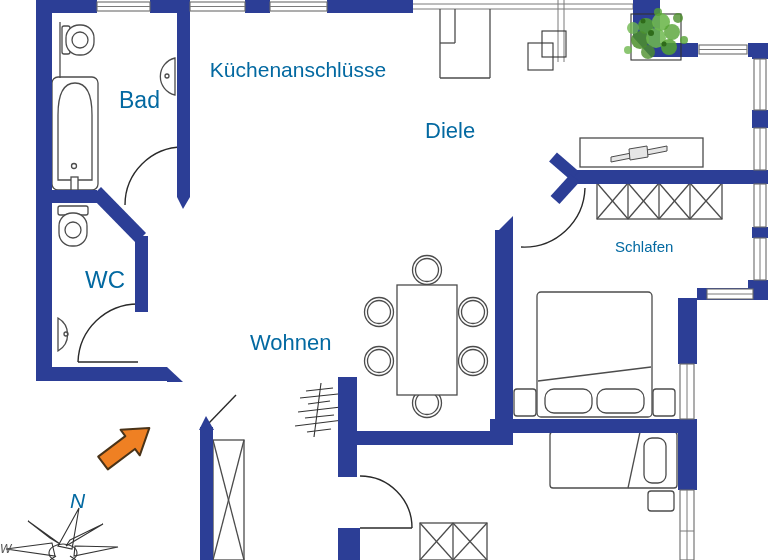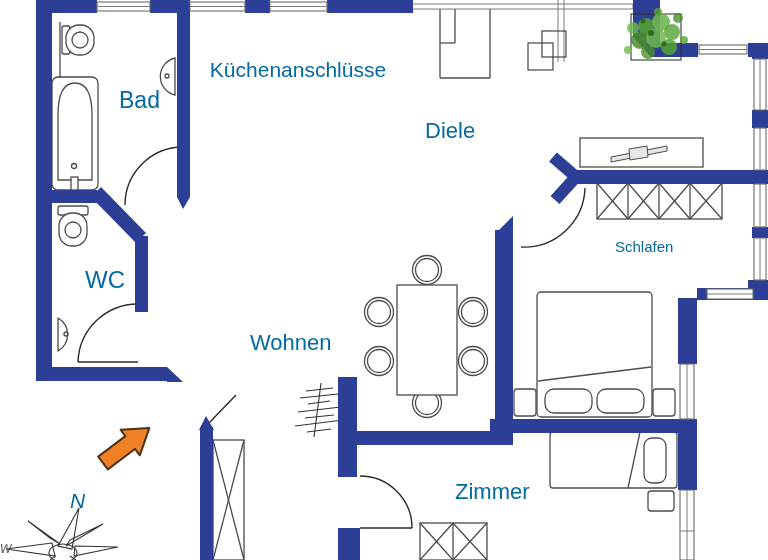--- a/index.html
+++ b/index.html
@@ -263,16 +263,15 @@
 </svg>
 
   <div class="label" style="left:200px;top:58px;width:196px;text-align:center;font-size:21px;line-height:1.15;">
     <span style="display:block;">Küchenanschlüsse</span>
   </div>
   <div class="label" style="left:119px;top:87px;font-size:23px;">Bad</div>
   <div class="label" style="left:73px;top:266px;font-size:24px;margin-left:12px;">WC</div>
   <div class="label" style="left:250px;top:330px;font-size:22px;">Wohnen</div>
   <div class="label" style="left:425px;top:118px;font-size:22px;">Diele</div>
   <div class="label" style="left:615px;top:238px;font-size:15px;">Schlafen</div>
-  <div class="label" style="left:455px;top:479px;font-size:22px;">Zimmer</div>
   <div class="label it" style="left:70px;top:489px;font-size:21px;">N</div>
   <div class="label it" style="left:0px;top:542px;font-size:12px;color:#555;">W</div>
 </div>
 
 </body></html>

